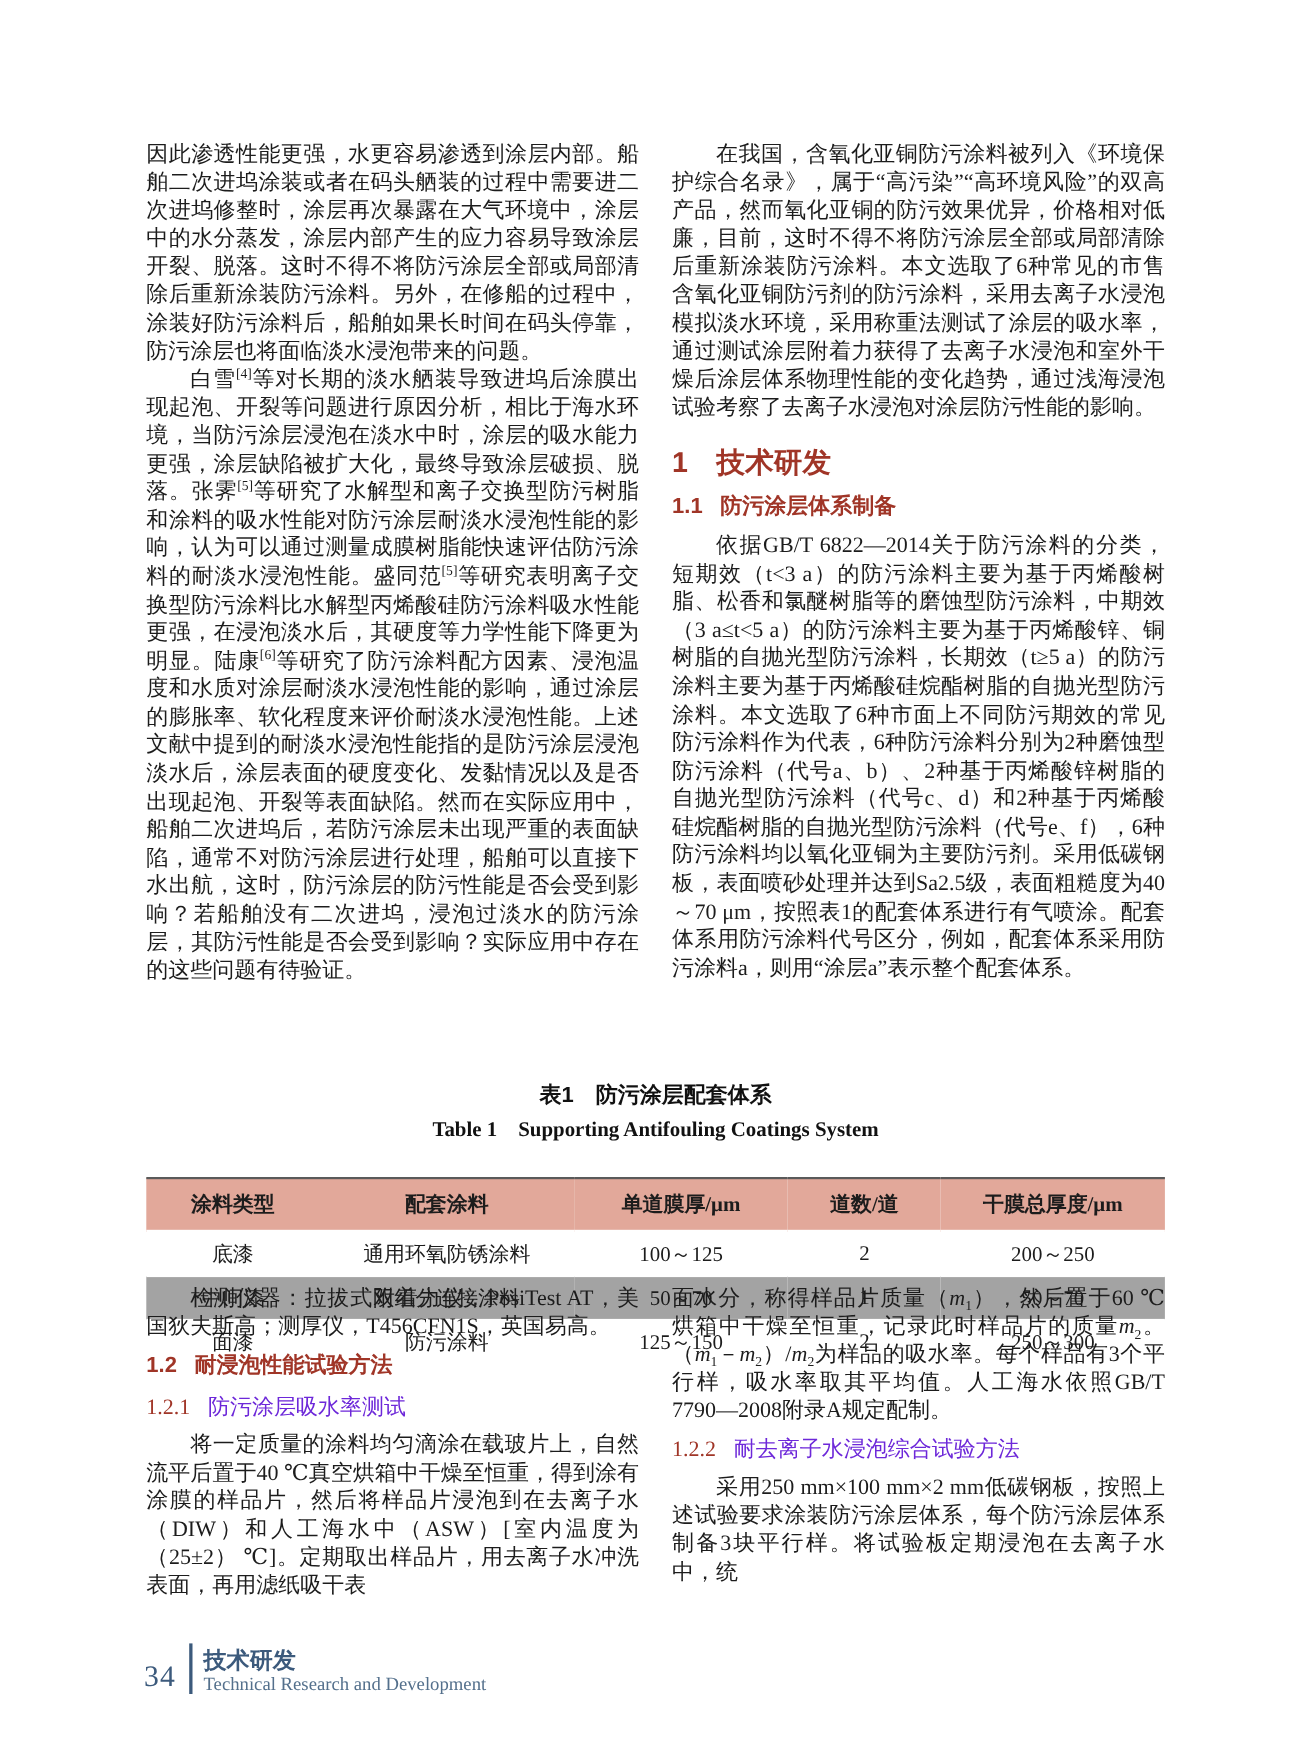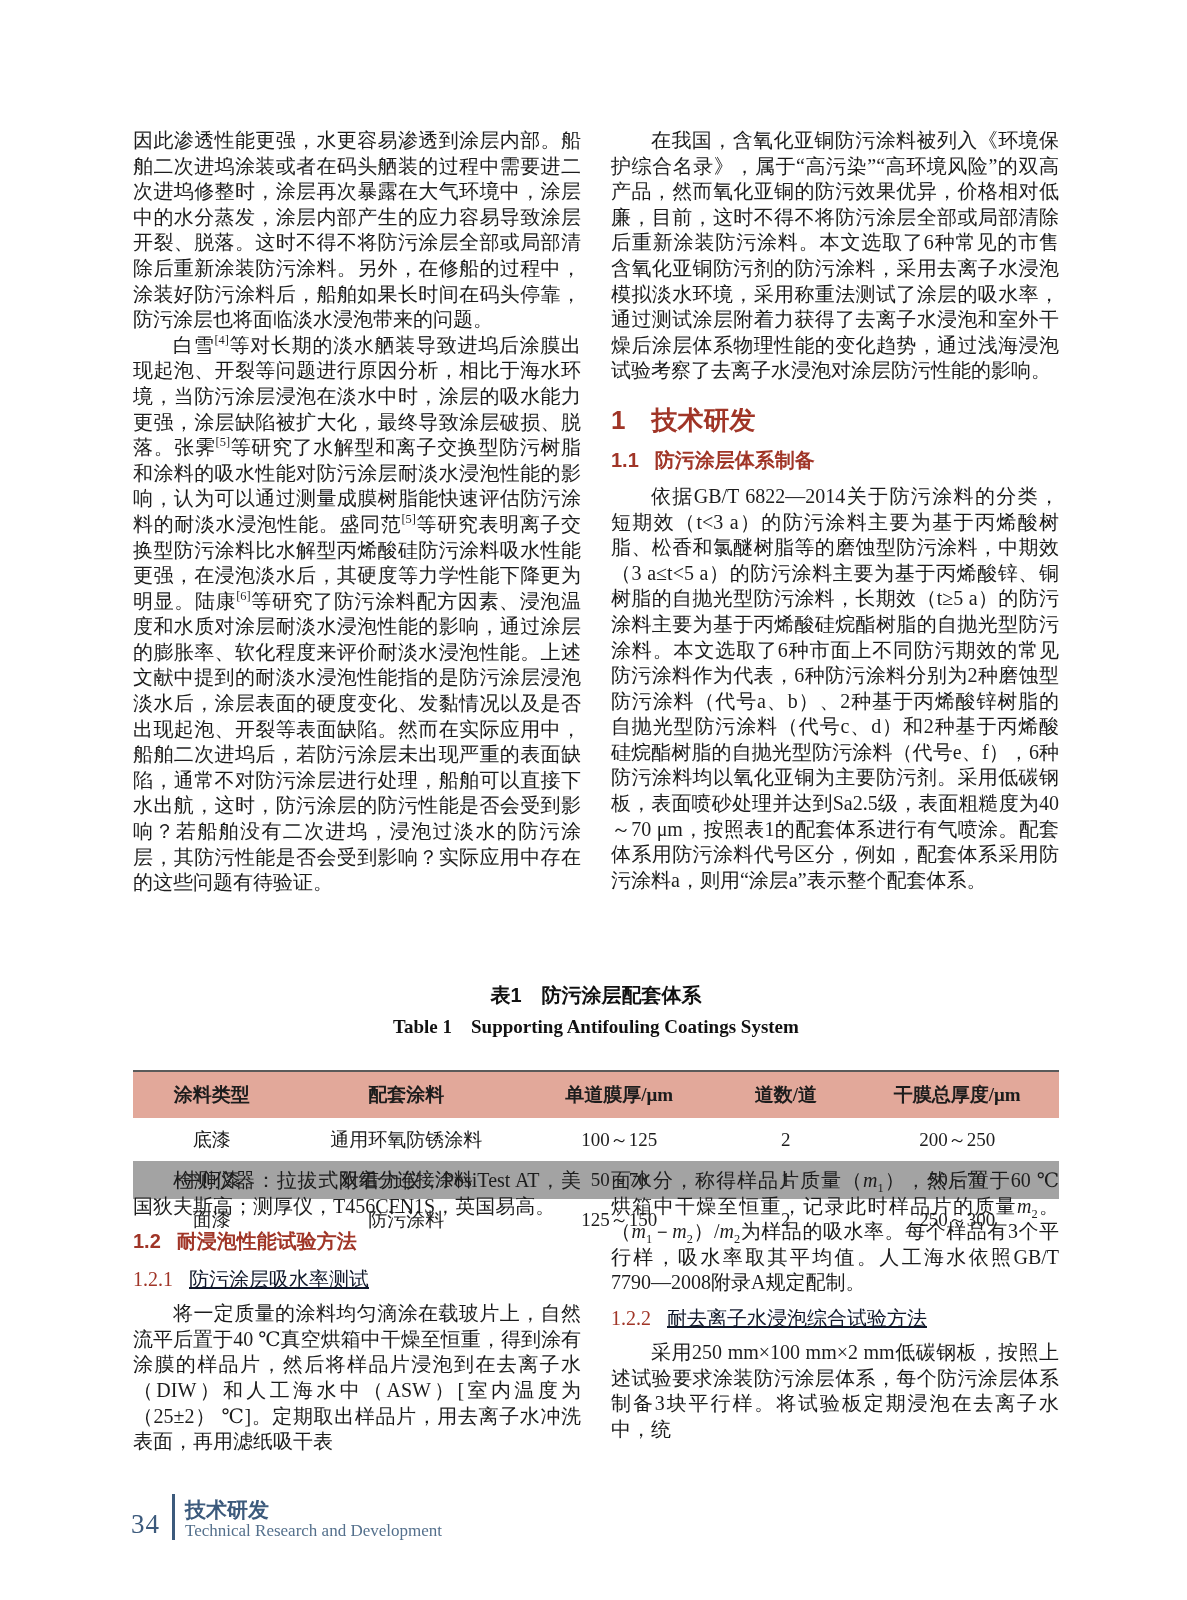--- a/index.html
+++ b/index.html
@@ -44,21 +44,21 @@
   .sec2 {
     margin:8px 0 10px; font-family:"Liberation Sans","DejaVu Sans",sans-serif;
     font-weight:bold; font-size:20px; color:#a03527; line-height:28px;
   }
   .sec2 .num { margin-right:16px; }
   .sec3 { margin:8px 0 8px; font-size:20px; font-weight:normal; line-height:28px; }
   .sec3 .num {
     font-family:Liberation Serif, serif;
     color:#a03527; margin-right:16px;
   }
-  .sec3 .ttl { color:#0f172a;text-decoration:underline; }
+  .sec3 .ttl { color:#6d28d9; }
   
   .table-block { position:absolute; left:133px; width:926px; top:982px; }
   .tbl-title-zh {
     text-align:center; font-family:"Liberation Sans","DejaVu Sans",sans-serif;
     font-weight:bold; font-size:20px; margin-bottom:5px; color:#111;
   }
   .tbl-title-en {
     text-align:center; font-weight:bold; font-size:19px;
     margin-bottom:9px; color:#111;
   }

